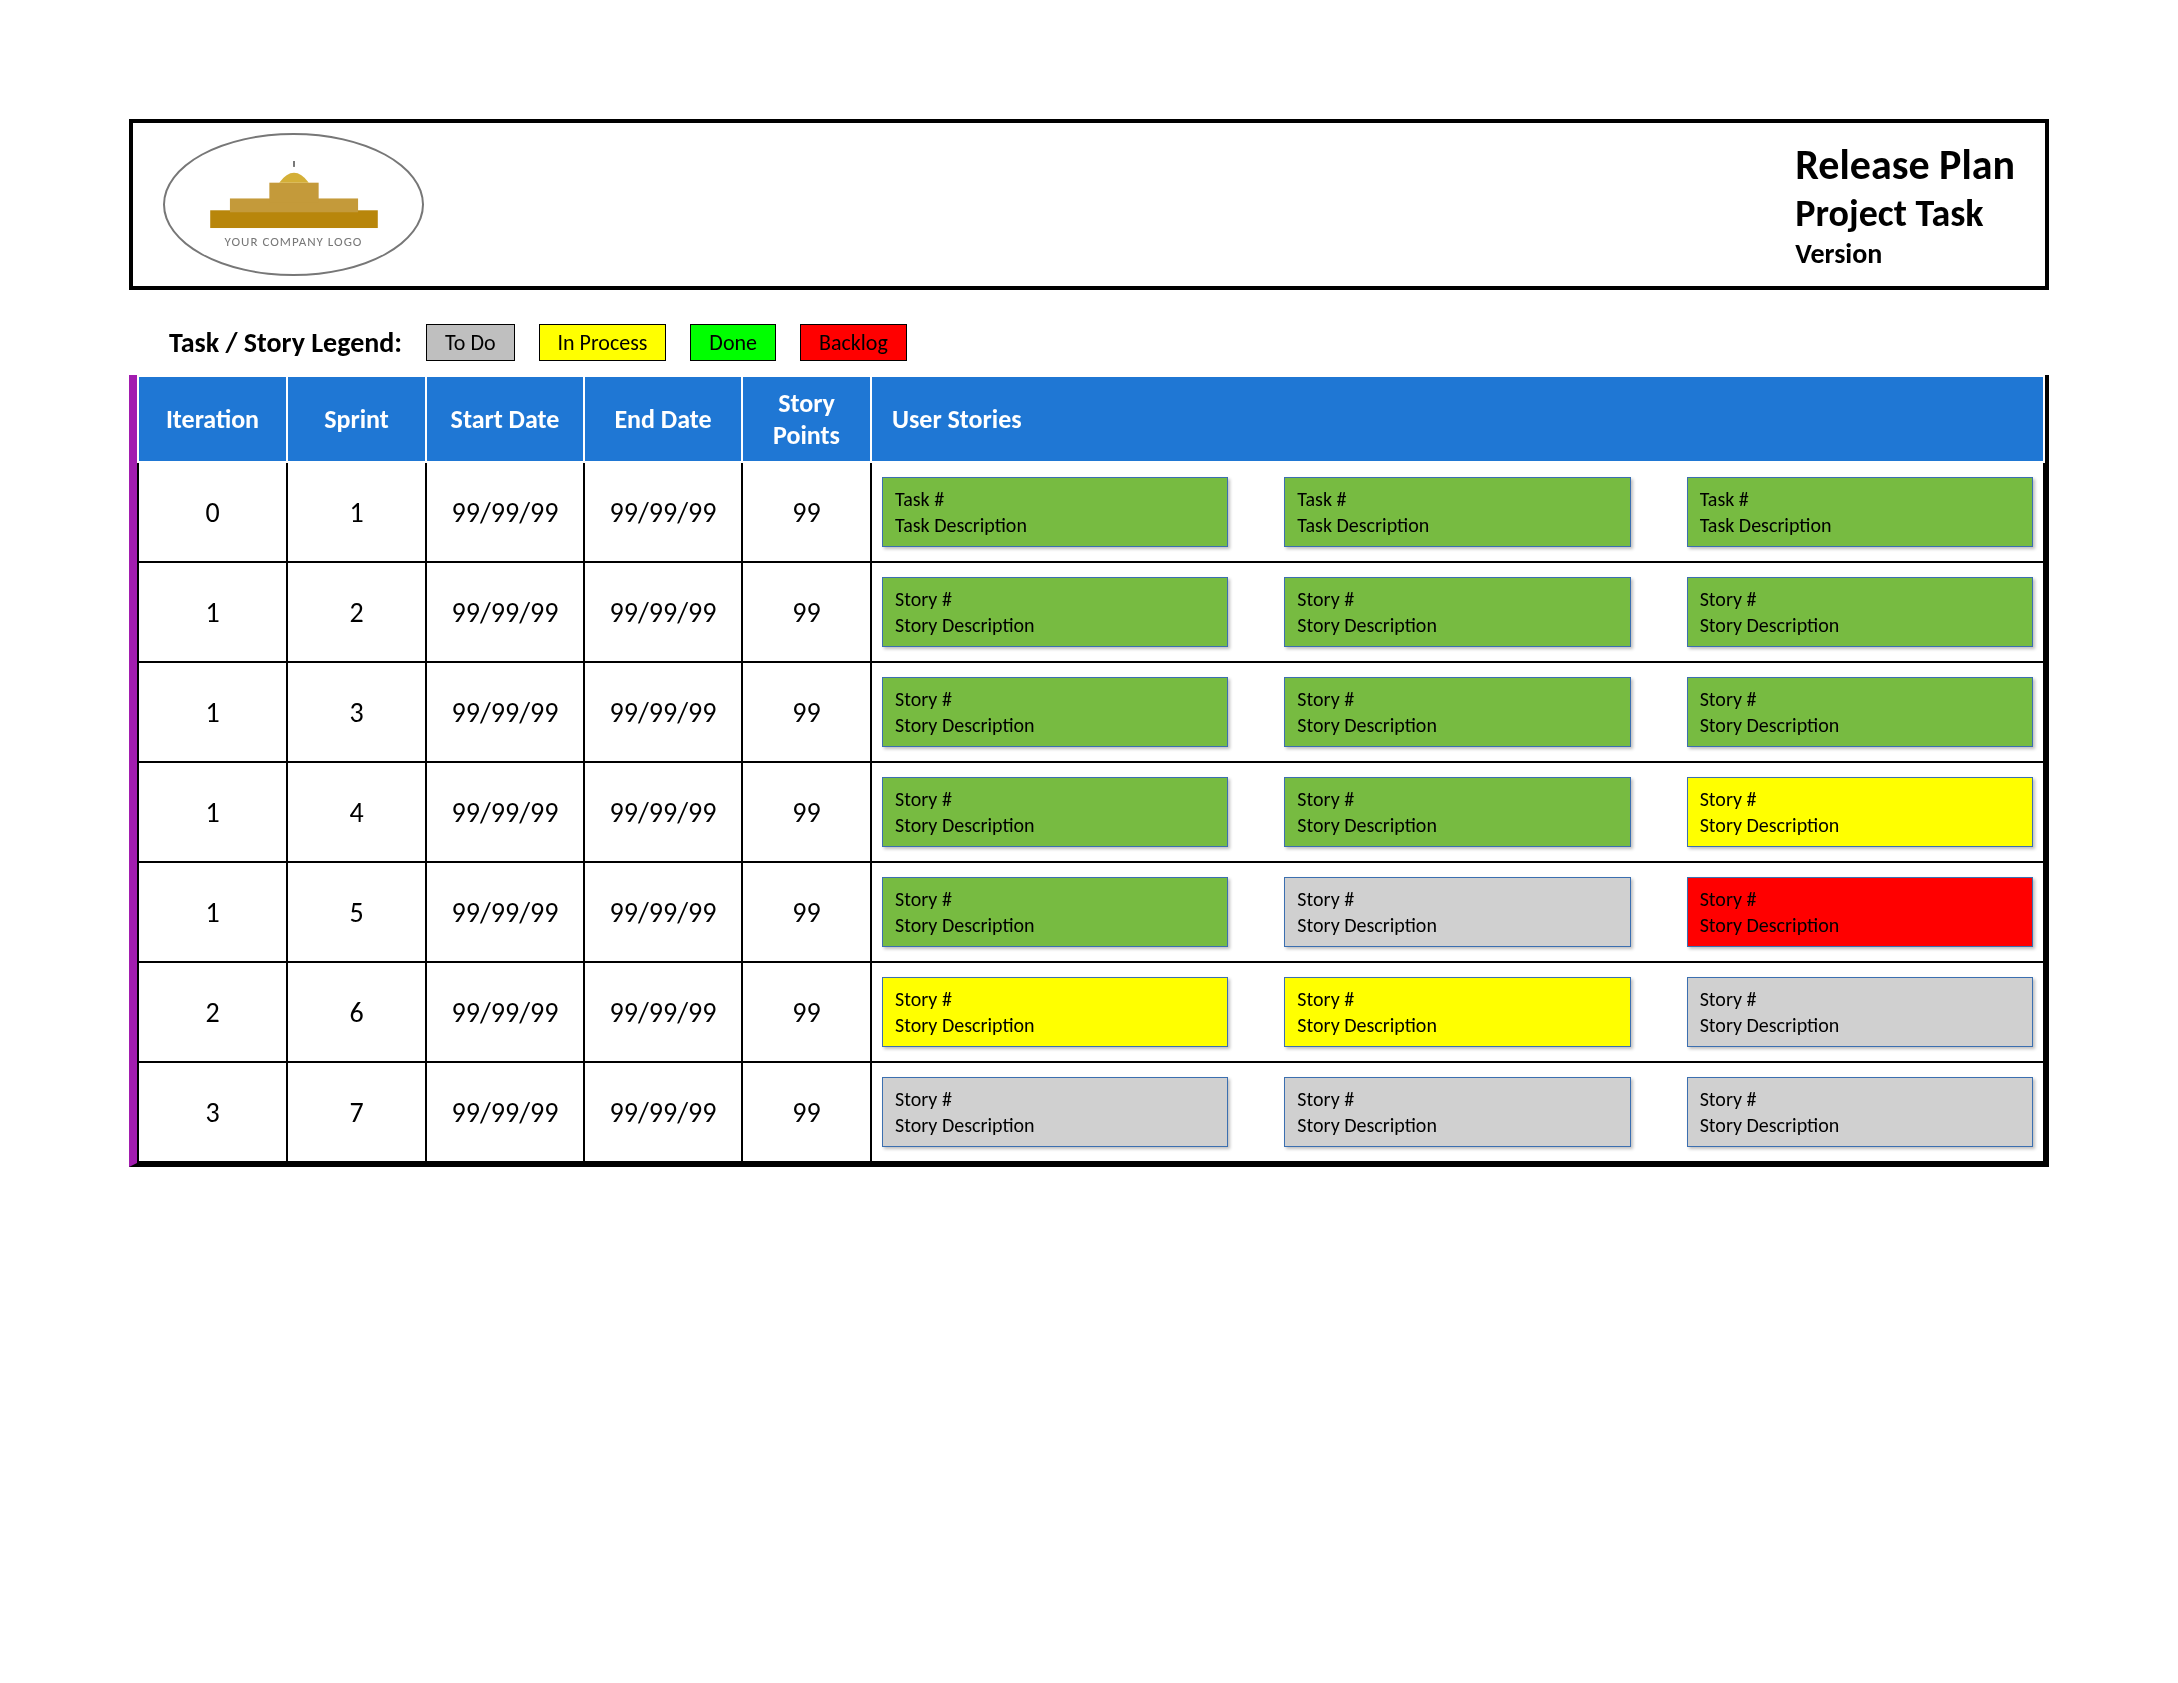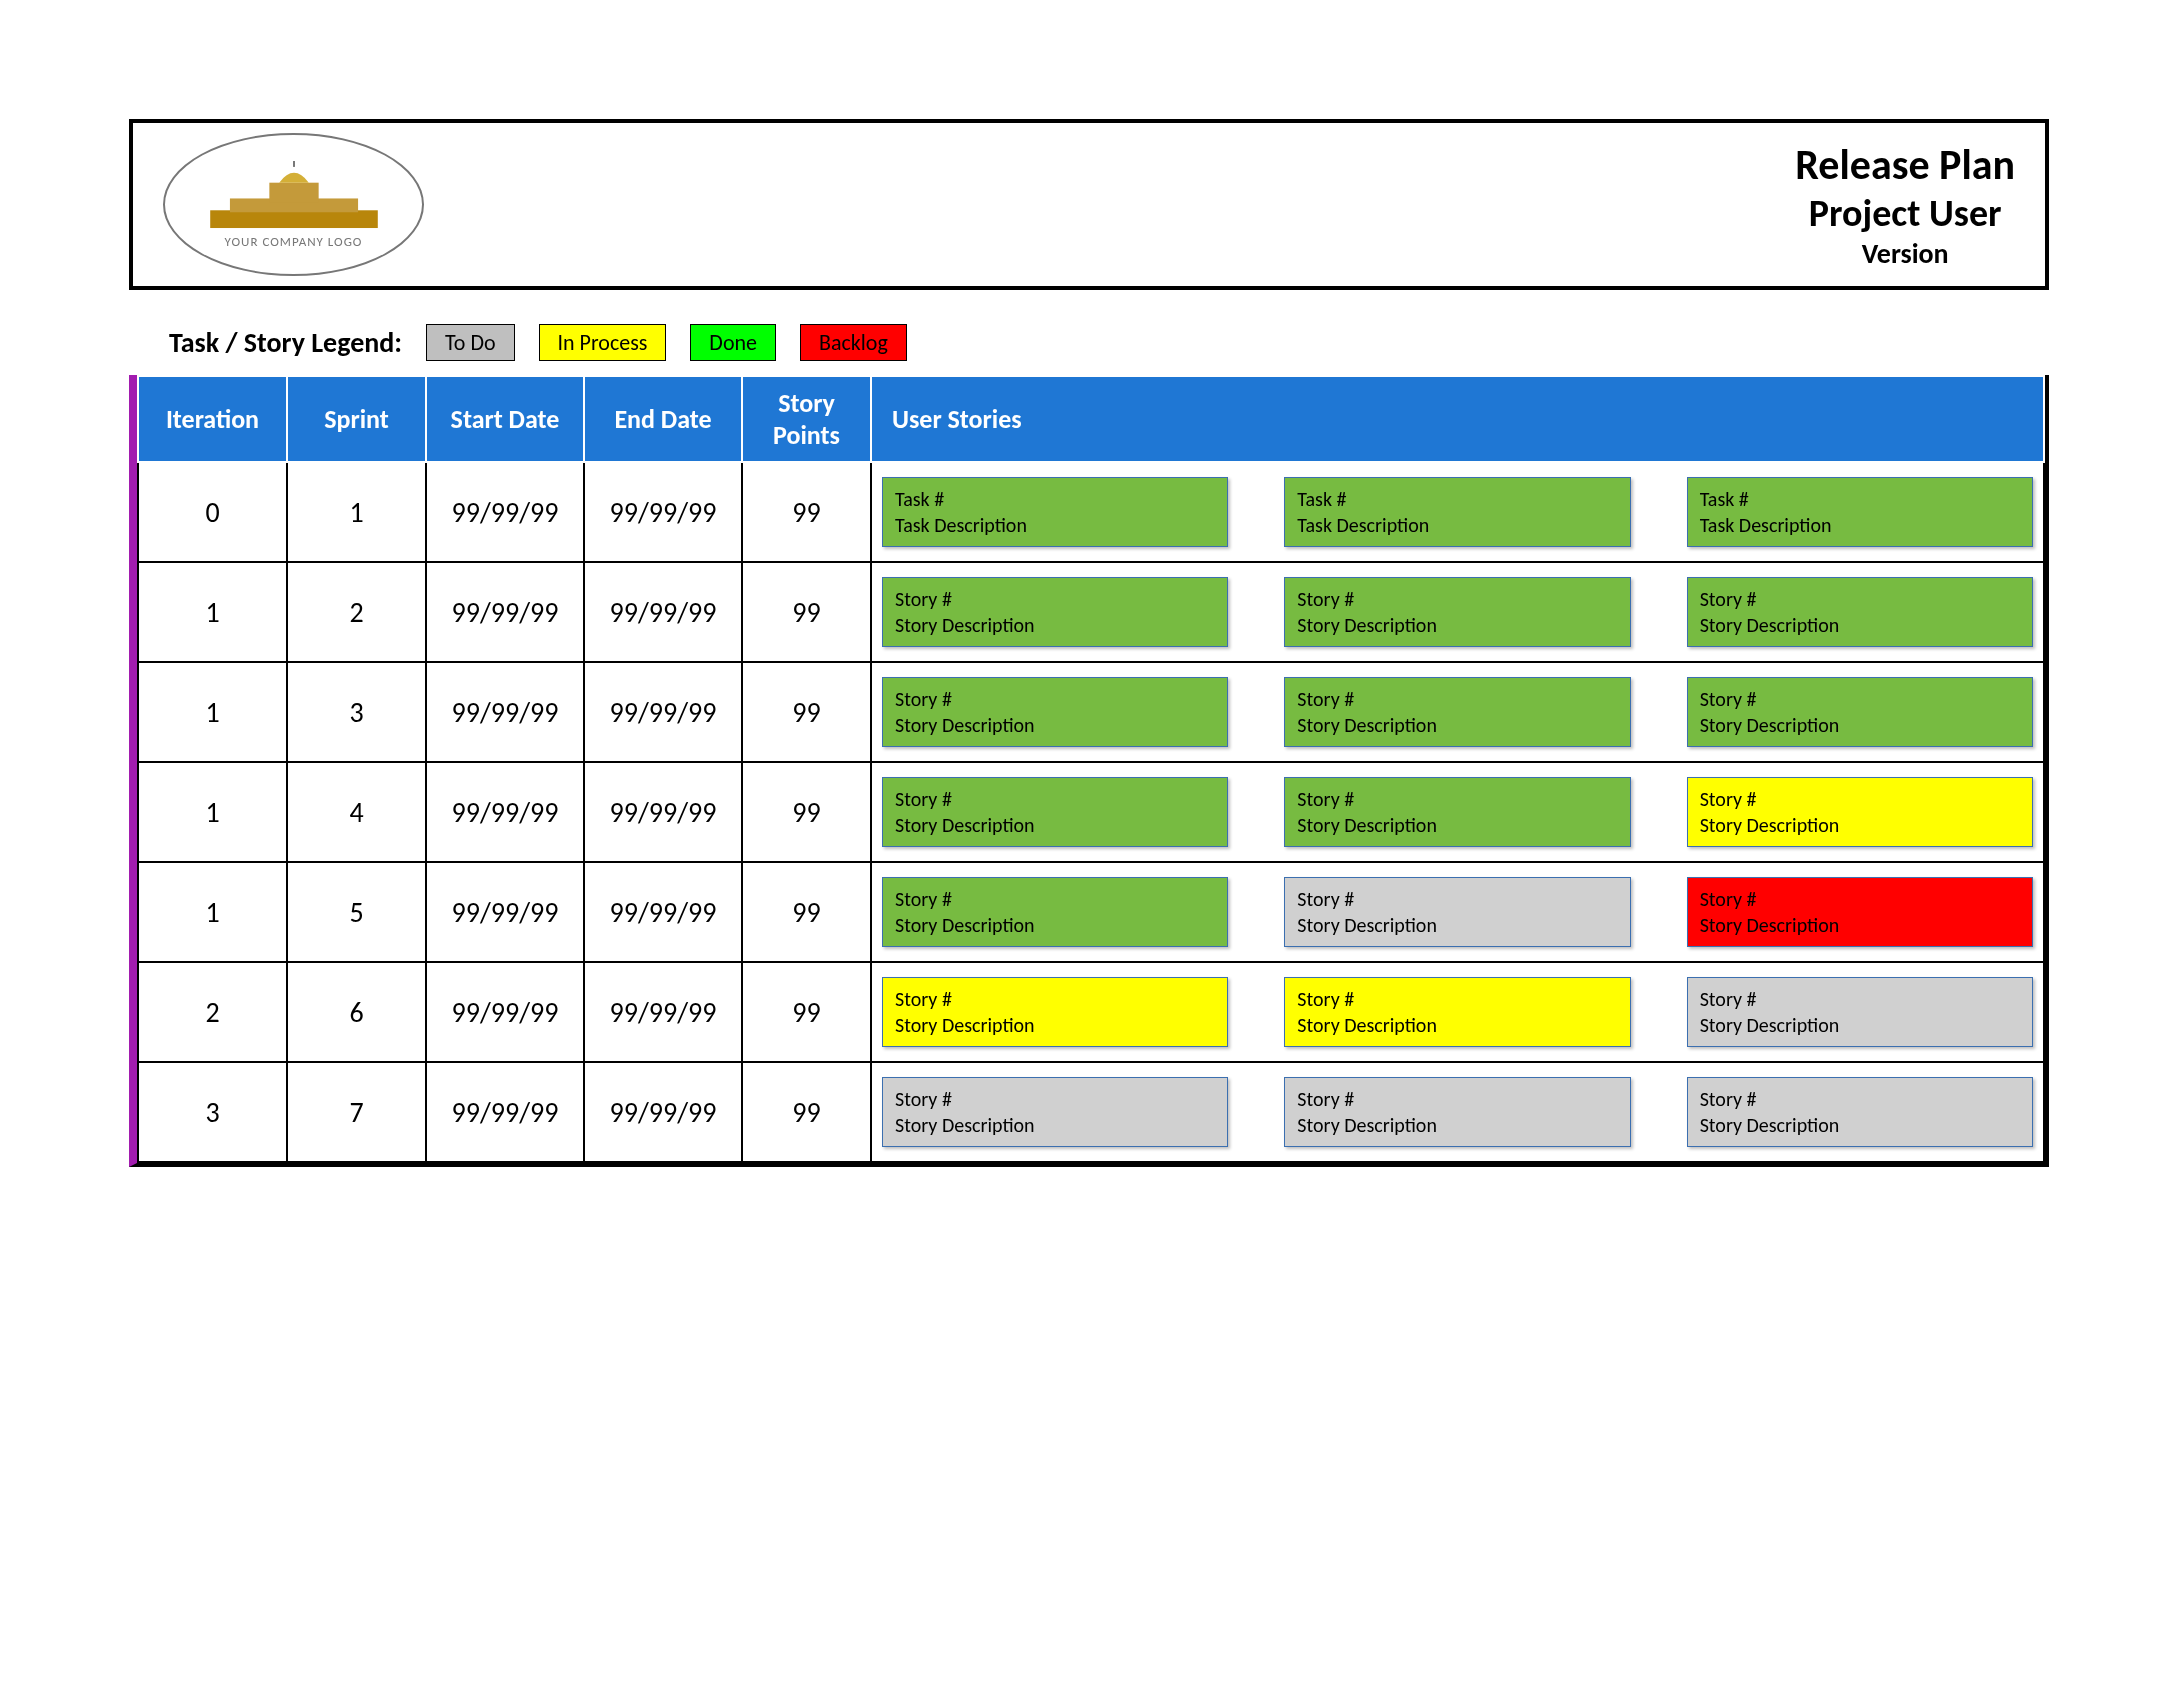--- a/index.html
+++ b/index.html
@@ -1,21 +1,21 @@
 <!DOCTYPE html>
 <html><head>
 <meta charset="utf-8">
 <style>
 html,body{margin:0;padding:0;background:#fff;font-family:Calibri,Arial,sans-serif}
 .page{width:2178px;height:1683px;padding:119px 129px 0 129px;box-sizing:border-box}
 .hdr{border:4px solid #000;display:flex;align-items:center;justify-content:space-between;padding:10px 30px;margin-bottom:20px}
 .logo{width:257px;height:139px;border:2px solid #777;border-radius:50%;display:flex;flex-direction:column;align-items:center;justify-content:center;background:#fff}
 .logo svg{display:block}
 .logo-text{font-size:13px;color:#777;letter-spacing:1px;margin-top:4px}
-.titles{text-align:center}
+.titles{text-align:left}
 .t1{font-size:42px;font-weight:700}
 .t2{font-size:38px;font-weight:700}
 .t3{font-size:28px;font-weight:700}
 .legend{display:flex;align-items:center;gap:24px;padding:14px 40px;font-size:28px;font-weight:700}
 .chip{font-size:22px;font-weight:400;padding:4px 18px;border:1px solid #000}
 .todo{background:#bfbfbf}
 .inprocess{background:#ffff00}
 .done{background:#00ff00}
 .backlog{background:#ff0000}
 table{border-collapse:collapse;width:100%;table-layout:fixed}
@@ -42,21 +42,21 @@
         <rect x="0" y="50" width="170" height="18" fill="#b8860b"></rect>
         <rect x="20" y="38" width="130" height="14" fill="#c49a3a"></rect>
         <rect x="60" y="22" width="50" height="20" fill="#c49a3a"></rect>
         <path d="M70 22 Q85 2 100 22 Z" fill="#d4af37"></path>
         <rect x="84" y="0" width="2" height="6" fill="#777"></rect>
       </svg>
       <div class="logo-text">YOUR COMPANY LOGO</div>
     </div>
     <div class="titles">
       <div class="t1">Release Plan</div>
-      <div class="t2">Project User</div>
+      <div class="t2">Project Task</div>
       <div class="t3">Version</div>
     </div>
   </div>
 
   <div class="legend">
     <span>Task / Story Legend:</span>
     <span class="chip todo">To Do</span>
     <span class="chip inprocess">In Process</span>
     <span class="chip done">Done</span>
     <span class="chip backlog">Backlog</span>

